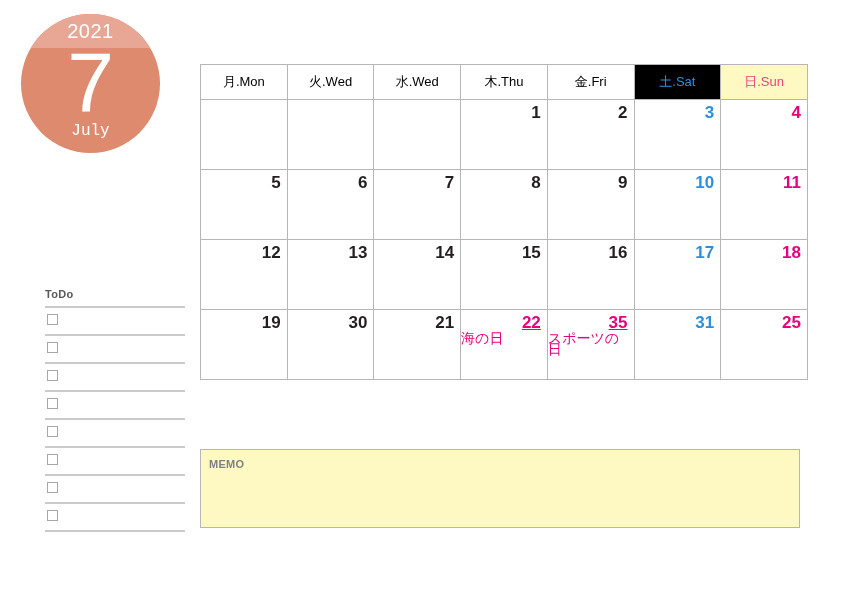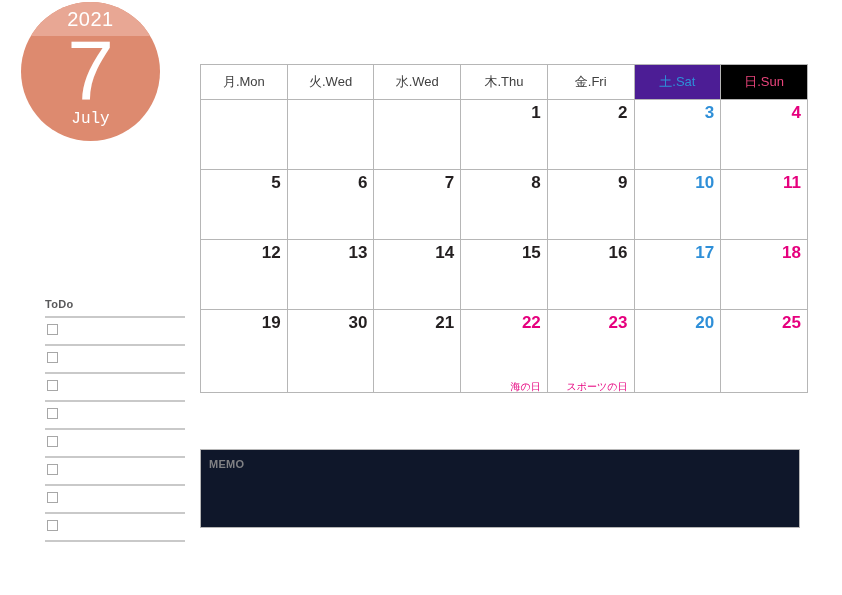--- a/index.html
+++ b/index.html
@@ -13,21 +13,21 @@
     position: relative;
     overflow: hidden;
     font-family: "Liberation Sans", "DejaVu Sans", sans-serif;
     -webkit-font-smoothing: antialiased;
   }
 
   
   #month-badge {
     position: absolute;
     left: 21px;
-    top: 2px;
+    top: 14px;
     width: 139px;
     height: 139px;
     border-radius: 50%;
     background: #dd8a6f;
     overflow: hidden;
   }
   #month-badge .cap {
     position: absolute;
     left: 0; top: 0;
     width: 100%;
@@ -75,21 +75,21 @@
     position: absolute;
     left: 45px;
     top: 282px;
     width: 140px;
   }
   #todo-title {
     font-size: 11px;
     font-weight: bold;
     color: #59595b;
     letter-spacing: 0.3px;
-    margin: 16px 0 6px 0;
+    margin: 6px 0 6px 0;
     line-height: 12px;
   }
   .todo-rule {
     height: 0;
     border-top: 2px solid #c9c9c9;
     width: 140px;
   }
   .todo-row {
     height: 26px;
     position: relative;
@@ -116,70 +116,68 @@
   }
   #calendar th, #calendar td {
     border: 1px solid #b6b6b6;
     padding: 0;
     width: 85.71px;
   }
   #calendar thead th {
     height: 34px;
     font-size: 13px;
     font-weight: normal;
-    color: #404040;
+    color: #000000;
     text-align: center;
     vertical-align: middle;
     background: #ffffff;
   }
   #calendar thead th.sat {
-    background: #4c1d95;
+    background: #000000;
     color: #2e8fd8;
   }
   #calendar thead th.sun {
-    background: #000000;
+    background: #fef9c3;
     color: #e8447b;
   }
   #calendar tbody td {
     height: 69px;
     vertical-align: top;
     background: #ffffff;
   }
   .daynum {
     display: block;
     text-align: right;
     font-size: 17px;
     font-weight: bold;
     color: #231f20;
     padding: 3px 6px 0 0;
     line-height: 20px;
   }
   .daynum.sat  { color: #2e8fd8; }
   .daynum.sun  { color: #e6007e; }
-  .daynum.holiday { color: #e6007e; }
+  .daynum.holiday { color: #e6007e; text-decoration: underline; }
   .dayevent {
     display: block;
-    text-align: right;
-    font-size: 10px;
+    font-size: 14px;
     color: #e6007e;
     padding: 0 6px 0 0;
     line-height: 11px;
-    margin-top: 48px;
   }
 
   
   #memo-box {
     position: absolute;
     left: 200px;
     top: 449px;
     width: 600px;
     height: 79px;
     border: 1px solid #b6b6b6;
     box-sizing: border-box;
-    background: #0f172a;
+    background: #fef9c3;
   }
   #memo-label {
     font-size: 11px;
     font-weight: bold;
     color: #808184;
     letter-spacing: 0.3px;
     padding: 8px 0 0 8px;
     line-height: 12px;
   }
 </style>
@@ -316,25 +314,25 @@
           <span class="daynum">30</span>
         </td>
         <td>
           <span class="daynum">21</span>
         </td>
         <td>
           <span class="daynum holiday">22</span>
           <span class="dayevent">海の日</span>
         </td>
         <td>
-          <span class="daynum holiday">23</span>
+          <span class="daynum holiday">35</span>
           <span class="dayevent">スポーツの日</span>
         </td>
         <td>
-          <span class="daynum sat">20</span>
+          <span class="daynum sat">31</span>
         </td>
         <td>
           <span class="daynum sun">25</span>
         </td>
       </tr>
     </tbody>
 </table>
 
 <div id="memo-box">
   <div id="memo-label">MEMO</div>

